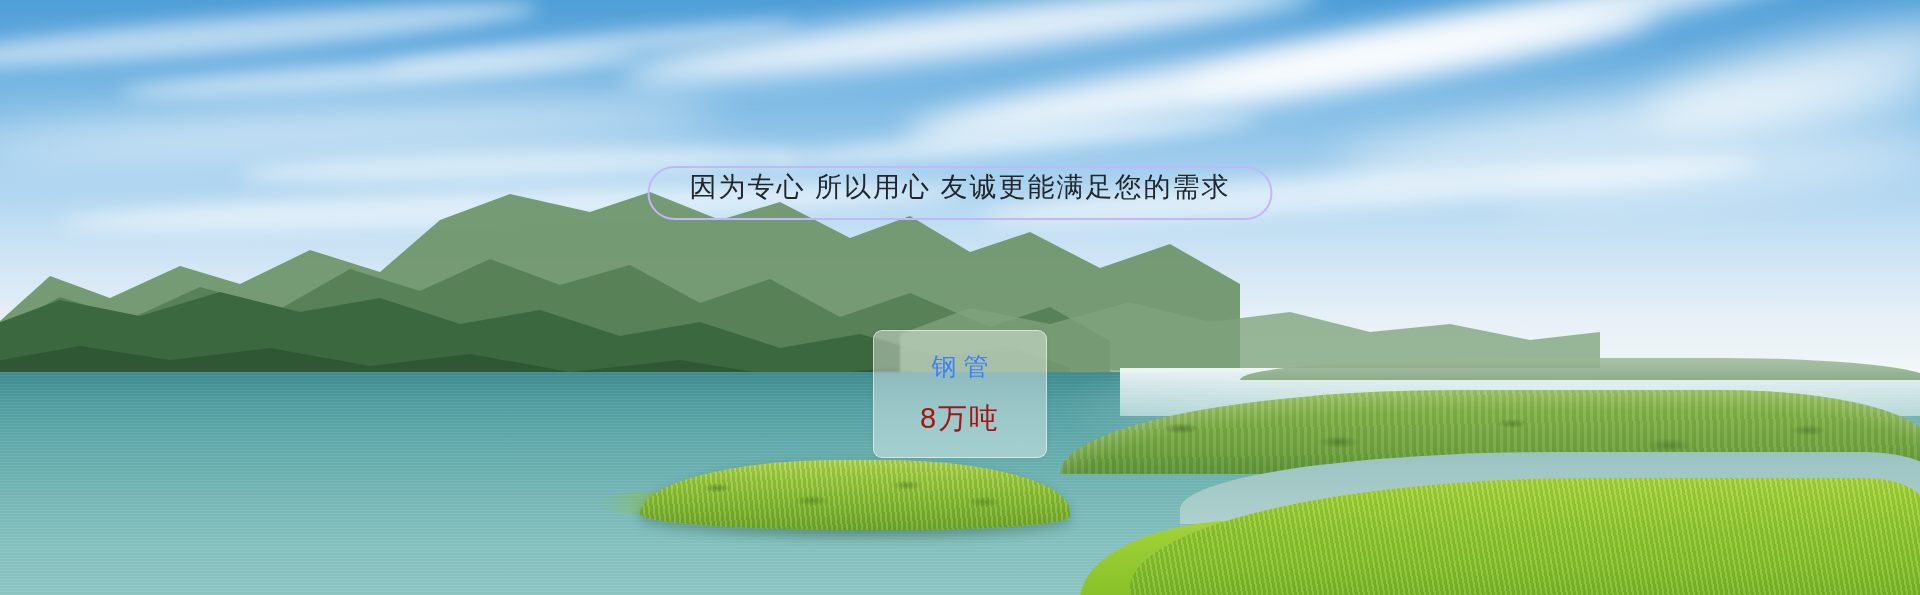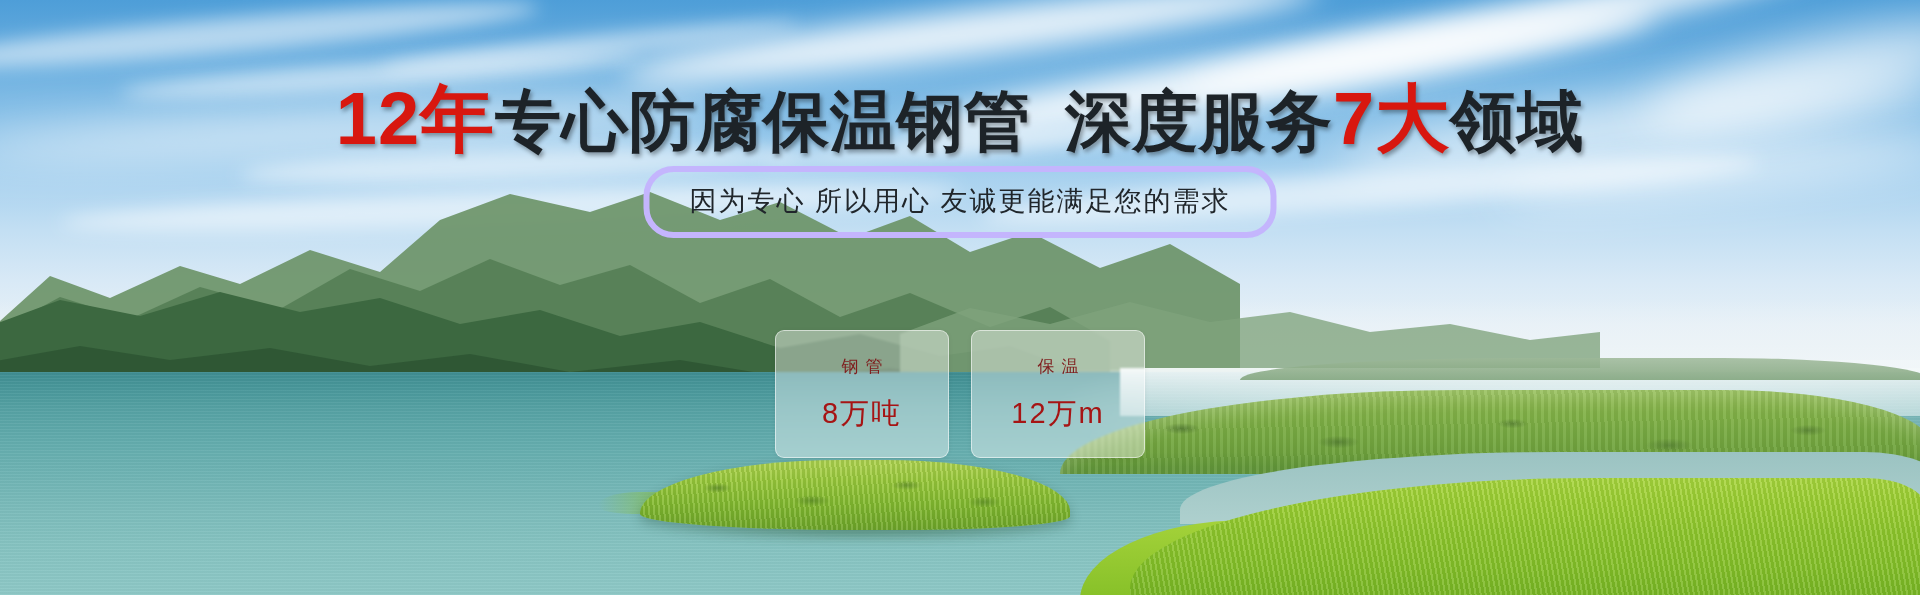--- a/index.html
+++ b/index.html
@@ -173,22 +173,22 @@
     line-height:1;
     white-space:nowrap;
   }
   .hl-red{color:#d8170f;text-shadow:2px 3px 4px rgba(0,0,0,.35);font-size:74px;}
   .hl-dark{color:#1d2328;text-shadow:2px 3px 4px rgba(0,0,0,.35);}
   .hl-gap{display:inline-block;width:34px;}
 
   
   .pill{
     position:absolute;left:50%;top:166px;transform:translateX(-50%);
-    padding:11px 40px 13px 40px;
-    border:6px solid #c4b5fd;
+    padding:1px 40px 13px 40px;
+    border:2px solid #c4b5fd;
     border-radius:30px;
     font-size:27px;
     letter-spacing:2px;
     color:#20262b;
     white-space:nowrap;
     background:transparent;
   }
 
   
   .cards{
@@ -200,22 +200,22 @@
     width:172px;height:126px;
     border-radius:9px;
     background:rgba(255,255,255,.40);
     border:1px solid rgba(255,255,255,.55);
     box-shadow:0 1px 5px rgba(0,0,0,.06);
     display:flex;flex-direction:column;
     align-items:center;justify-content:center;
     backdrop-filter:blur(1px);
   }
   .card-title{
-    color:#7f1d1d;
-    font-size:17px;
+    color:#3b82f6;
+    font-size:25px;
     letter-spacing:7px;
     text-indent:7px;
     margin-bottom:16px;
   }
   .card-value{
     color:#a61414;
     font-size:29px;
     letter-spacing:2px;
     white-space:nowrap;
   }
@@ -281,38 +281,29 @@
   <div class="channel"></div>
   <div class="grass-left-edge"></div>
   <div class="grass-front"></div>
   <div class="grass-front-tex"></div>
 
   <div class="island-tip"></div>
   <div class="island-refl"></div>
   <div class="island"></div>
   <div class="island-tex"></div>
 
-  <div class="headline">
-    <span class="hl-red">12</span><span class="hl-red">年</span><span class="hl-dark">专心防腐保温钢管</span><span class="hl-gap"></span><span class="hl-dark">深度服务</span><span class="hl-red">7</span><span class="hl-red">大</span><span class="hl-dark">领域</span>
-  </div>
 
   <div class="pill">因为专心 所以用心  友诚更能满足您的需求</div>
 
   <div class="cards">
 
     <div class="card">
       <div class="card-title">钢管</div>
       <div class="card-value">
         <span>8万吨</span>
       </div>
     </div>
 
 
-    <div class="card">
-      <div class="card-title">保温</div>
-      <div class="card-value">
-        <span>12万m</span>
-      </div>
-    </div>
 
   </div>
 
 </div>
 
 </body></html>

